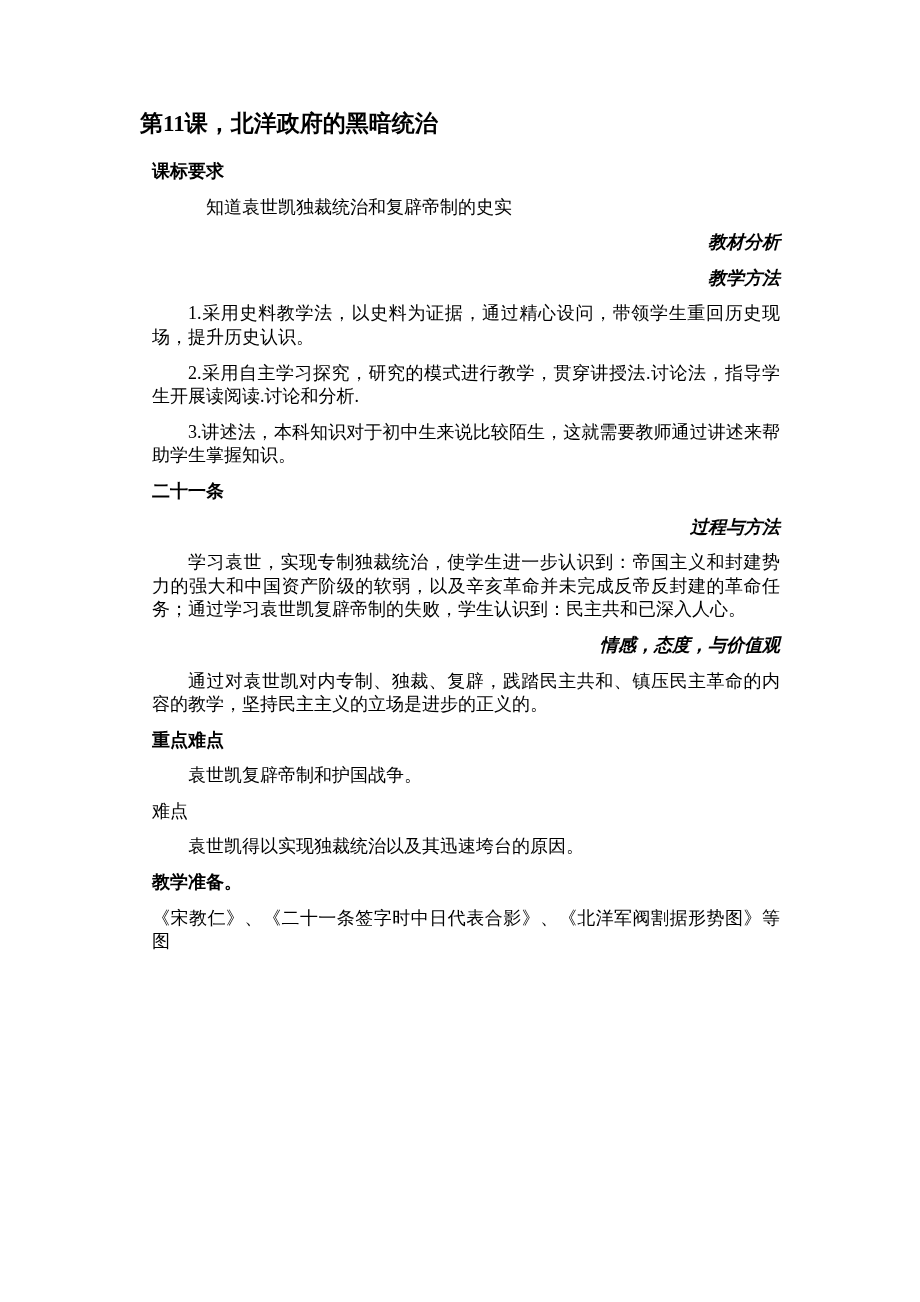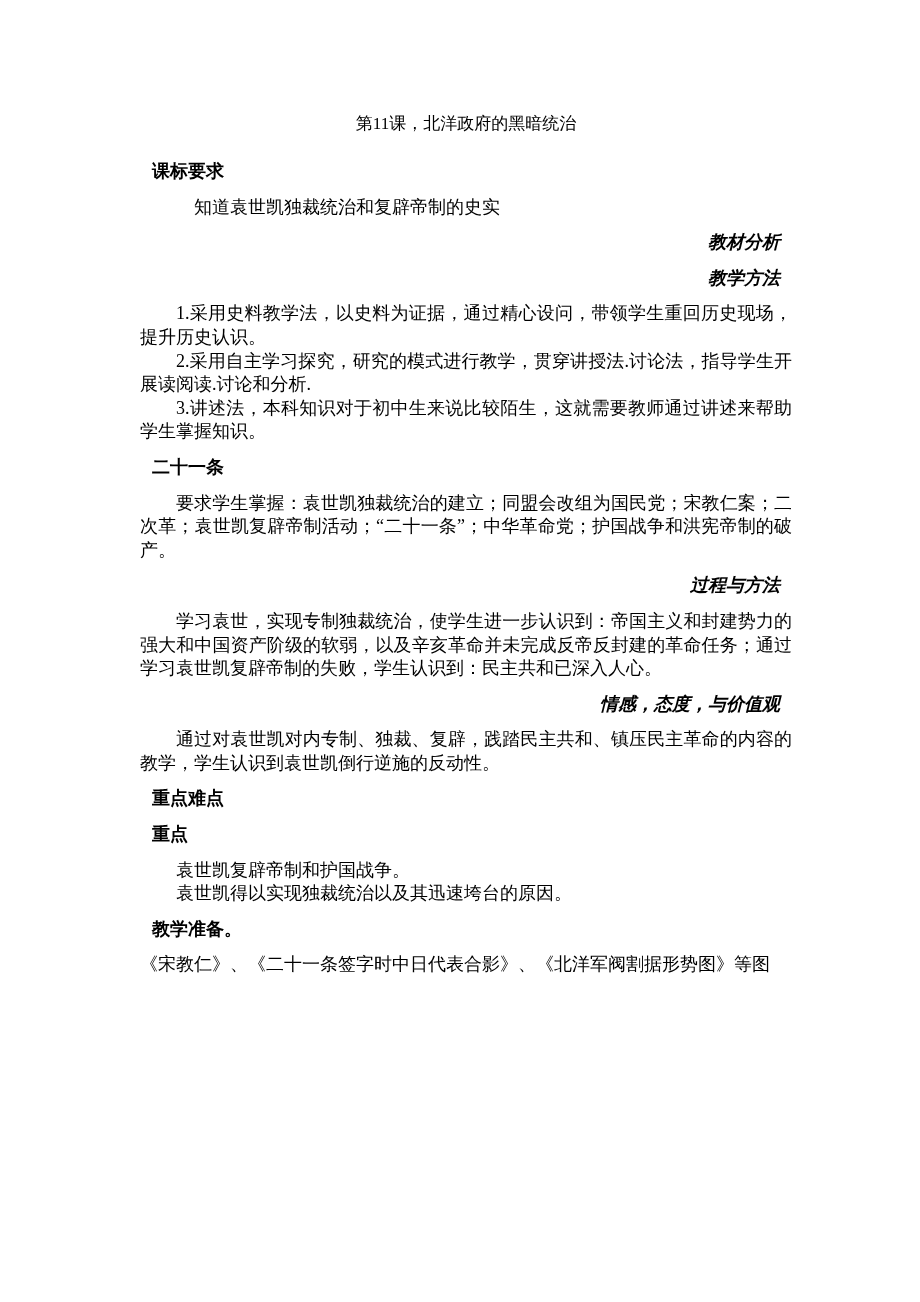--- a/index.html
+++ b/index.html
@@ -12,41 +12,40 @@
     width: 920px;
     height: 1302px;
     box-sizing: border-box;
     background: #ffffff;
     padding: 108px 128px 40px 140px;
     font-family: "Liberation Serif", "DejaVu Serif", serif;
     color: #000000;
     font-size: 18px;
   }
   .doc-title {
-    font-size: 17px;
-    font-weight: normal;
-    text-align: center;
+    font-size: 23px;
+    font-weight: bold;
     margin: 0 0 20px 0;
     line-height: 32px;
     font-family: "Liberation Serif", "DejaVu Serif", serif;
   }
   .h {
     margin: 12px;
     font-weight: bold;
     line-height: 23.6px;
   }
   .h.italic {
     font-style: italic;
     text-align: right;
   }
   .h.regular {
     font-weight: normal;
   }
   .p {
-    margin: 0;
+    margin: 12px;
     line-height: 23.6px;
     text-align: justify;
     text-indent: 2em;
     word-break: break-all;
   }
   .p.indent3 {
     text-indent: 3em;
   }
   .p.no-indent {
     text-indent: 0;
@@ -65,31 +64,30 @@
   <p class="h italic">教材分析</p>
 
 
   <p class="h italic">教学方法</p>
   <p class="p">1.采用史料教学法，以史料为证据，通过精心设问，带领学生重回历史现场，提升历史认识。</p>
   <p class="p">2.采用自主学习探究，研究的模式进行教学，贯穿讲授法.讨论法，指导学生开展读阅读.讨论和分析.</p>
   <p class="p">3.讲述法，本科知识对于初中生来说比较陌生，这就需要教师通过讲述来帮助学生掌握知识。</p>
 
 
   <p class="h">二十一条</p>
-  <p class="p">要求学生掌握：袁世凯独裁统治的建立；同盟会改组为国民党；宋教仁案；二次革；袁世凯复辟帝制活动；“二十一条”；中华革命党；护国战争和洪宪帝制的破产。</p>
 
   <p class="h italic">过程与方法</p>
   <p class="p">学习袁世，实现专制独裁统治，使学生进一步认识到：帝国主义和封建势力的强大和中国资产阶级的软弱，以及辛亥革命并未完成反帝反封建的革命任务；通过学习袁世凯复辟帝制的失败，学生认识到：民主共和已深入人心。</p>
 
   <p class="h italic">情感，态度，与价值观</p>
-  <p class="p">通过对袁世凯对内专制、独裁、复辟，践踏民主共和、镇压民主革命的内容的教学，学生认识到袁世凯倒行逆施的反动性。</p>
+  <p class="p">通过对袁世凯对内专制、独裁、复辟，践踏民主共和、镇压民主革命的内容的教学，坚持民主主义的立场是进步的正义的。</p>
 
   <p class="h">重点难点</p>
 
-  <p class="h">重点</p>
   <p class="p">袁世凯复辟帝制和护国战争。</p>
 
+  <p class="h regular">难点</p>
   <p class="p">袁世凯得以实现独裁统治以及其迅速垮台的原因。</p>
 
   <p class="h">教学准备。</p>
   <p class="p no-indent">《宋教仁》、《二十一条签字时中日代表合影》、《北洋军阀割据形势图》等图</p>
 
 </div>
 
 </body></html>

